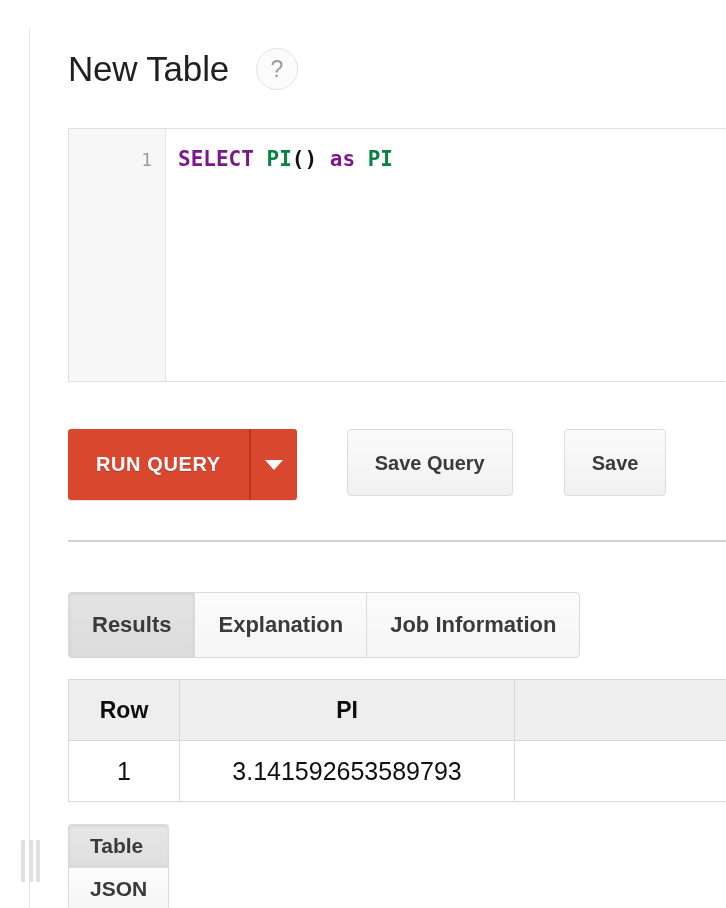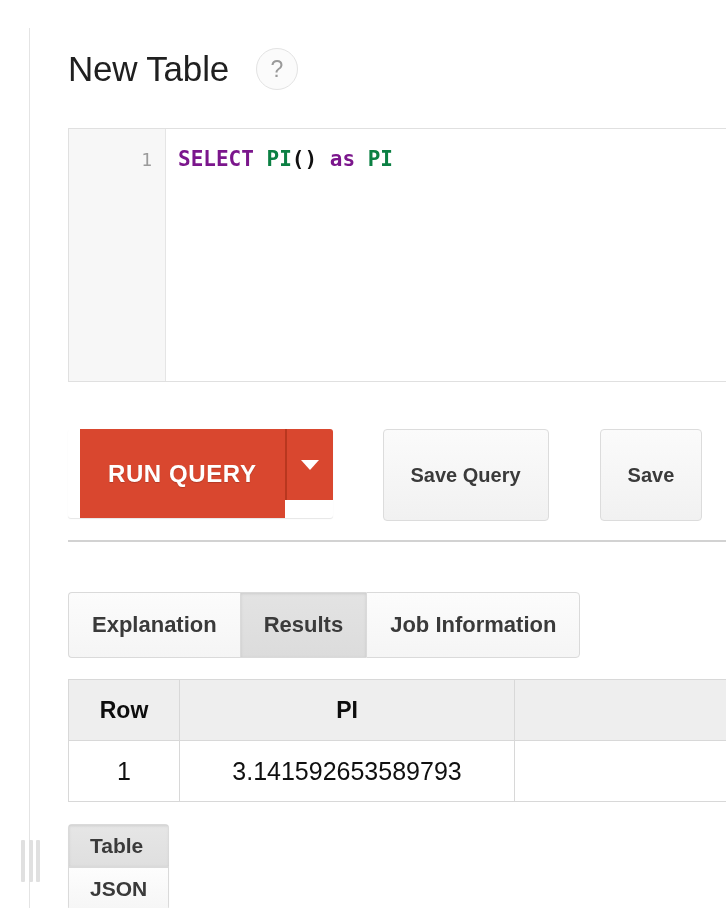--- a/index.html
+++ b/index.html
@@ -155,52 +155,51 @@
   }
   .btn-split {
     display: flex;
     border-radius: 3px;
     overflow: hidden;
     box-shadow: 0 1px 1px rgba(0,0,0,0.10);
   }
   .btn-run {
     background: #d9472f;
     color: #ffffff;
-    font-size: 24px;
+    font-size: 20px;
     font-weight: 700;
     letter-spacing: 0.6px;
     padding: 0 28px;
-    height: 89px;
+    height: 71px;
     line-height: 71px;
     border: none;
     cursor: pointer;
     font-family: "Liberation Sans", sans-serif;
     text-shadow: 0 1px 1px rgba(0,0,0,0.18);
-    margin-left: 12px;
   }
   .btn-run-caret {
     background: #d9472f;
     width: 48px;
     height: 71px;
     border: none;
     border-left: 2px solid #b8371f;
     cursor: pointer;
     display: flex;
     align-items: center;
     justify-content: center;
   }
   .caret-tri {
     width: 0;
     height: 0;
     border-left: 9px solid transparent;
     border-right: 9px solid transparent;
     border-top: 10px solid #ffffff;
   }
   .btn-plain {
-    height: 92px;
+    height: 67px;
     line-height: 67px;
     padding: 0 27px;
     background: linear-gradient(#fbfbfb, #f1f1f1);
     border: 1px solid #dcdcdc;
     border-radius: 4px;
     font-size: 20px;
     font-weight: 700;
     color: #3a3a3a;
     cursor: pointer;
     box-sizing: border-box;
@@ -356,22 +355,22 @@
       </div>
       <div class="gap-a"></div>
       <button class="btn-plain">Save Query</button>
       <div class="gap-b"></div>
       <button class="btn-plain">Save</button>
     </div>
 
     <div class="hr"></div>
 
     <div class="tabs">
+      <div class="tab active">Results</div>
       <div class="tab">Explanation</div>
-      <div class="tab active">Results</div>
       <div class="tab">Job Information</div>
     </div>
 
     <table class="rtable">
       <thead>
         <tr>
           <th class="col-row">Row</th>
           <th class="col-pi">PI</th>
           <th class="col-pad hdr-pad"></th>
         </tr>

